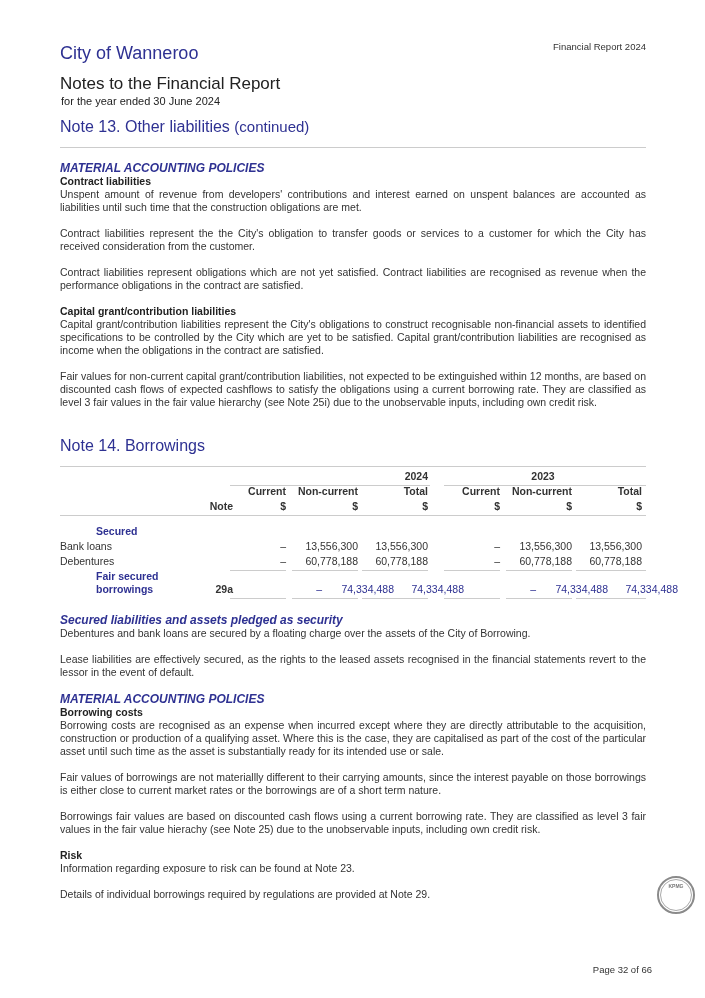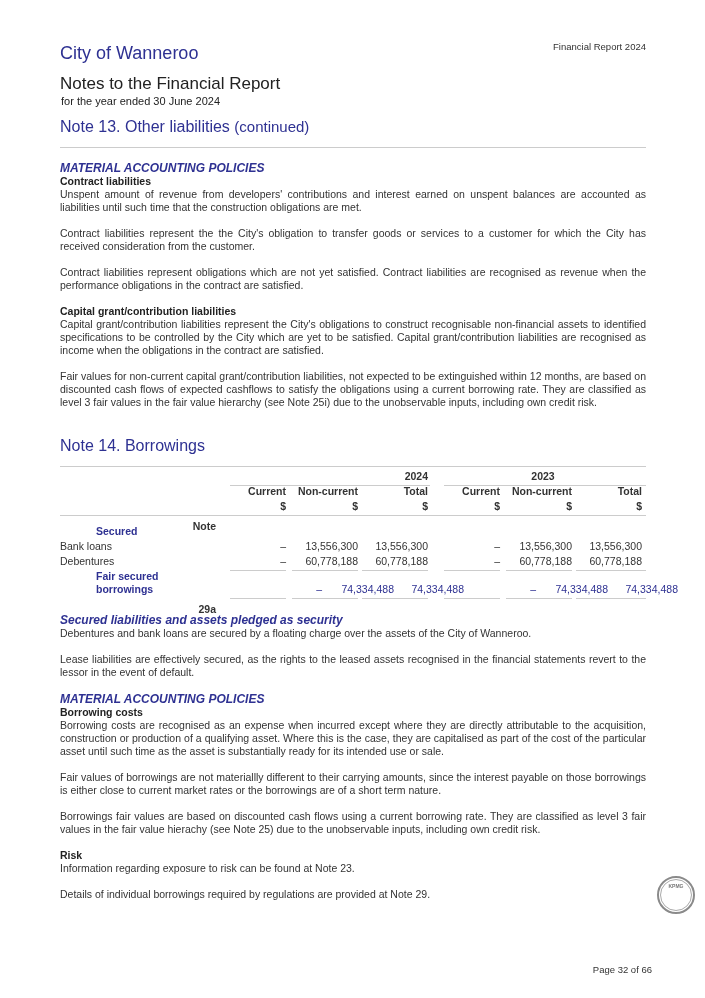--- a/index.html
+++ b/index.html
@@ -18,21 +18,21 @@
   p { margin: 0; text-align: justify; }
   .gap { height: 13px; }
   .note14-title { position: absolute; left: 60px; top: 437px; font-size: 16px; color: #2e3192; }
 
   
   .tbl { position: absolute; left: 60px; top: 466px; width: 586px; font-size: 10.5px; color: #333; }
   .tbl .row { position: relative; height: 15px; }
   .tbl .cell { position: absolute; top: 0; text-align: right; white-space: nowrap; }
   .tbl .hdr { font-weight: bold; color: #333; }
   .c-label { left: 0; text-align: left !important; }
-  .c-note { left: 110px; width: 46px; margin-top: 20px; }
+  .c-note { left: 127px; width: 46px; }
   .c1 { left: 170px; width: 56px; }
   .c2 { left: 232px; width: 66px; }
   .c3 { left: 302px; width: 66px; }
   .c4 { left: 384px; width: 56px; }
   .c5 { left: 446px; width: 66px; }
   .c6 { left: 516px; width: 66px; }
   .uline { position: absolute; height: 1px; background: #cccccc; }
   .blue { color: #2e3192; padding-left: 36px; }
   .bold { font-weight: bold; }
 
@@ -142,21 +142,21 @@
   <div class="uline" style="left:170px;width:56px;top:128px;"></div>
   <div class="uline" style="left:232px;width:66px;top:128px;"></div>
   <div class="uline" style="left:302px;width:66px;top:128px;"></div>
   <div class="uline" style="left:384px;width:56px;top:128px;"></div>
   <div class="uline" style="left:446px;width:66px;top:128px;"></div>
   <div class="uline" style="left:516px;width:70px;top:128px;"></div>
 </div>
 
 <div class="block" style="top:613px;">
   <div class="h-blue">Secured liabilities and assets pledged as security</div>
-  <p>Debentures and bank loans are secured by a floating charge over the assets of the City of Wanneroo.</p>
+  <p>Debentures and bank loans are secured by a floating charge over the assets of the City of Borrowing.</p>
   <div class="gap"></div>
   <p>Lease liabilities are effectively secured, as the rights to the leased assets recognised in the financial statements revert to the lessor in the event of default.</p>
   <div class="gap"></div>
   <div class="h-blue">MATERIAL ACCOUNTING POLICIES</div>
   <div class="h-bold">Borrowing costs</div>
   <p>Borrowing costs are recognised as an expense when incurred except where they are directly attributable to the acquisition, construction or production of a qualifying asset. Where this is the case, they are capitalised as part of the cost of the particular asset until such time as the asset is substantially ready for its intended use or sale.</p>
   <div class="gap"></div>
   <p>Fair values of borrowings are not materiallly different to their carrying amounts, since the interest payable on those borrowings is either close to current market rates or the borrowings are of a short term nature.</p>
   <div class="gap"></div>
   <p>Borrowings fair values are based on discounted cash flows using a current borrowing rate. They are classified as level 3 fair values in the fair value hierachy (see Note 25) due to the unobservable inputs, including own credit risk.</p>

